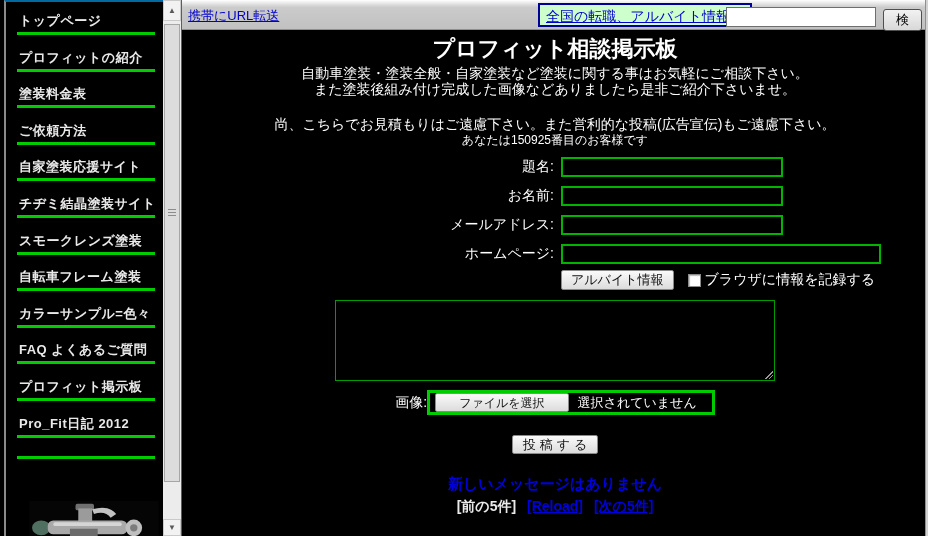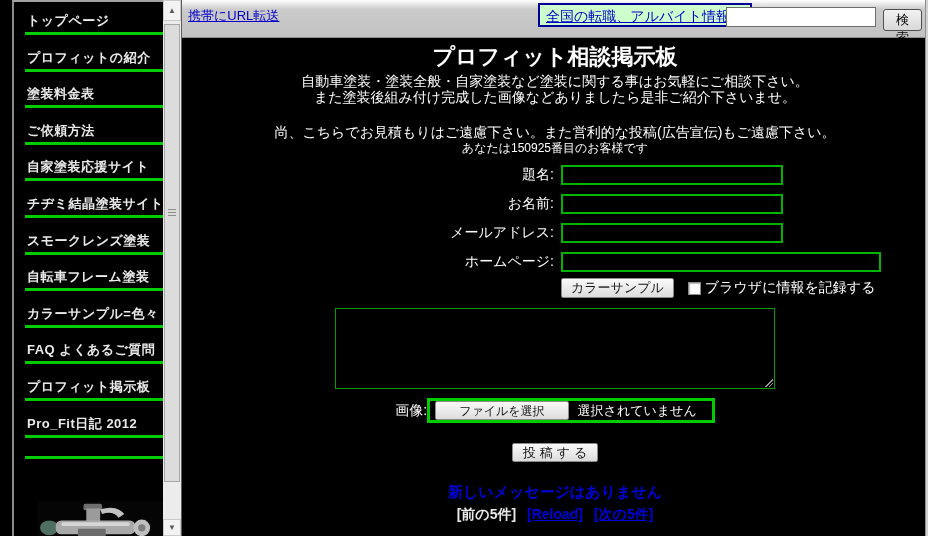--- a/index.html
+++ b/index.html
@@ -3,22 +3,22 @@
 <meta charset="utf-8">
 <style>
   html,body{margin:0;padding:0;}
   body{
     width:928px;height:536px;position:relative;overflow:hidden;
     background:#000;font-family:"Liberation Sans","DejaVu Sans",sans-serif;
     -webkit-font-smoothing:antialiased;
   }
   
   .sidebar{
-    position:absolute;left:12px;top:0;width:163px;height:536px;background:#000;
-    border-top:2px solid #a3a3a3;border-left:2px solid #8a8a8a;box-sizing:border-box;
+    position:absolute;left:4px;top:0;width:163px;height:536px;background:#000;
+    border-top:2px solid #0369a1;border-left:2px solid #8a8a8a;box-sizing:border-box;
   }
   .nav{padding-top:11px;}
   .nav-item{height:36.6px;cursor:pointer;}
   .nav-label{
     display:block;padding-left:13px;color:#e9e9e9;font-size:13px;font-weight:bold;
     line-height:15px;letter-spacing:0.5px;white-space:nowrap;
   }
   .nav-divider{margin:4px 0 0 11px;width:138px;height:3px;background:#00cc00;}
   .gun-photo{position:absolute;left:18px;top:499px;width:140px;height:37px;}
   
@@ -35,21 +35,21 @@
     border:1px solid #a6a6a6;box-sizing:border-box;
   }
   .sb-grip{position:absolute;left:3px;top:184px;width:8px;height:8px;
     background:repeating-linear-gradient(#8c8c8c 0 1px,transparent 1px 3px);}
   
   .main{
     position:absolute;left:181px;top:0;width:747px;height:536px;background:#000;
     border-left:1px solid #5d5d5d;box-sizing:border-box;color:#fff;
   }
   .topbar{
-    position:relative;height:38px;
+    position:relative;height:30px;
     background:linear-gradient(#ffffff 0,#cbcbcb 25%,#c1c1c1 100%);
     border-bottom:1px solid #8f8f8f;box-sizing:border-box;
   }
   .mobile-link{
     position:absolute;left:6px;top:7px;font-size:13px;color:#0000cc;
     text-decoration:underline;cursor:pointer;
   }
   .promo-box{
     position:absolute;left:356px;top:3px;height:24px;box-sizing:border-box;
     border:2px solid #000099;background:#ccffcc;padding:2px 6px;cursor:pointer;
@@ -233,21 +233,21 @@
           <input type="text" class="finput small" style="">
         </div>
         <div class="frow">
           <span class="flabel">ホームページ:</span>
           <input type="text" class="finput wide" style="">
         </div>
       </div>
 
     <div class="editor-row">
       <span class="spacer"></span>
-      <button class="gray-btn">カラーサンプル</button>
+      <button class="gray-btn">アルバイト情報</button>
       <input type="checkbox" class="remember-check" style="">
       <span class="remember-label">ブラウザに情報を記録する</span>
     </div>
 
     <div class="msg-area">
       <div class="msg-box">
         <div class="resize-grip"></div>
       </div>
     </div>
 

